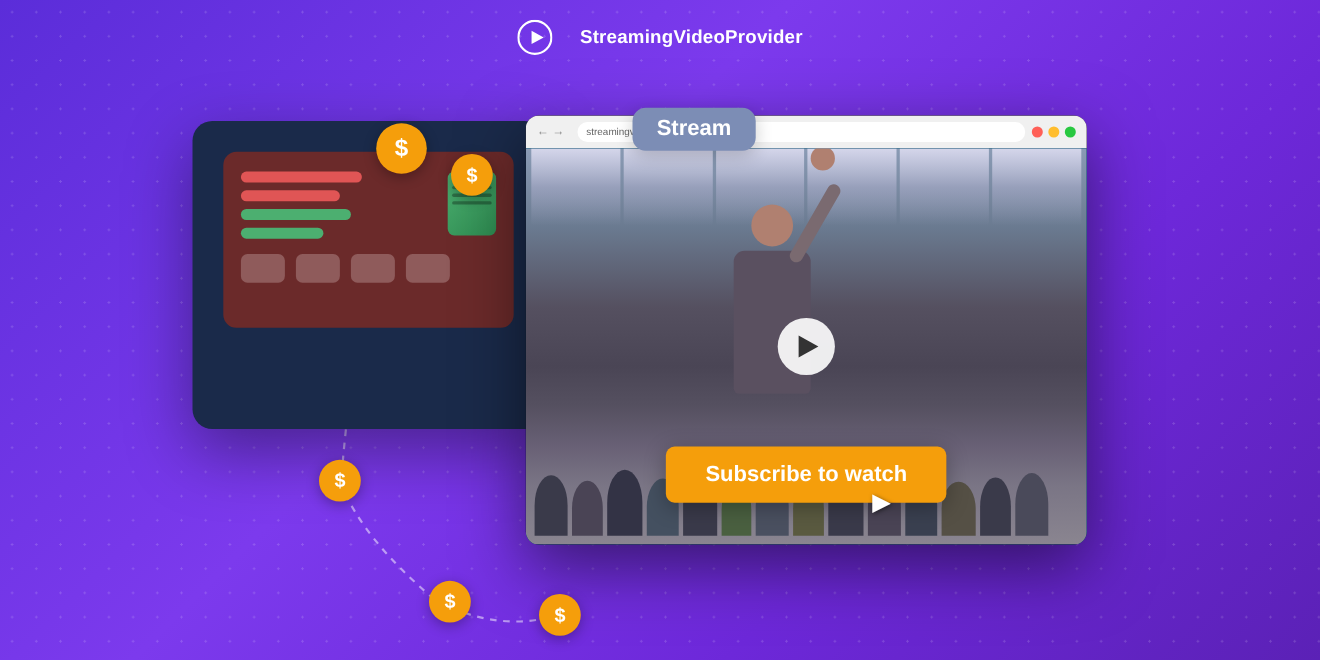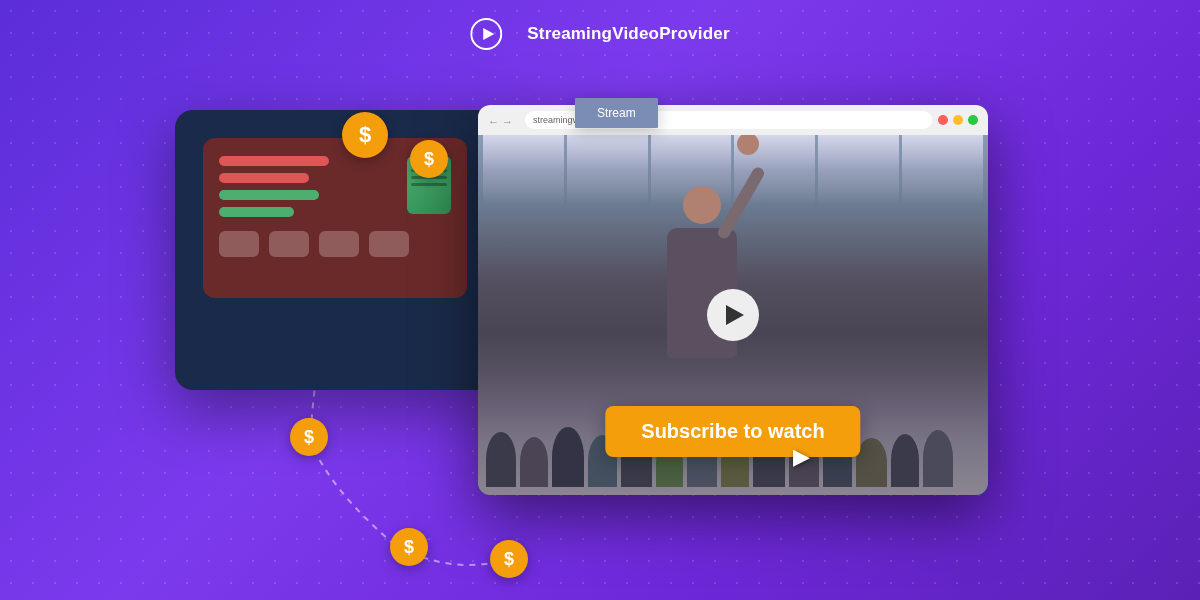--- a/index.html
+++ b/index.html
@@ -239,24 +239,24 @@
       filter: drop-shadow(1px 1px 2px rgba(0,0,0,0.5));
     }
 
     
     .stream-badge {
       position: absolute;
       top: 98px;
       left: 575px;
       background: #7c8db5;
       color: white;
-      font-size: 12px;
-      font-weight: 400;
+      font-size: 20px;
+      font-weight: 700;
       padding: 8px 22px;
-      border-radius: 1px;
+      border-radius: 12px;
       z-index: 10;
       box-shadow: 0 4px 15px rgba(0,0,0,0.2);
     }
 
     
     .dollar-badge {
       position: absolute;
       width: 46px;
       height: 46px;
       background: #f59e0b;

